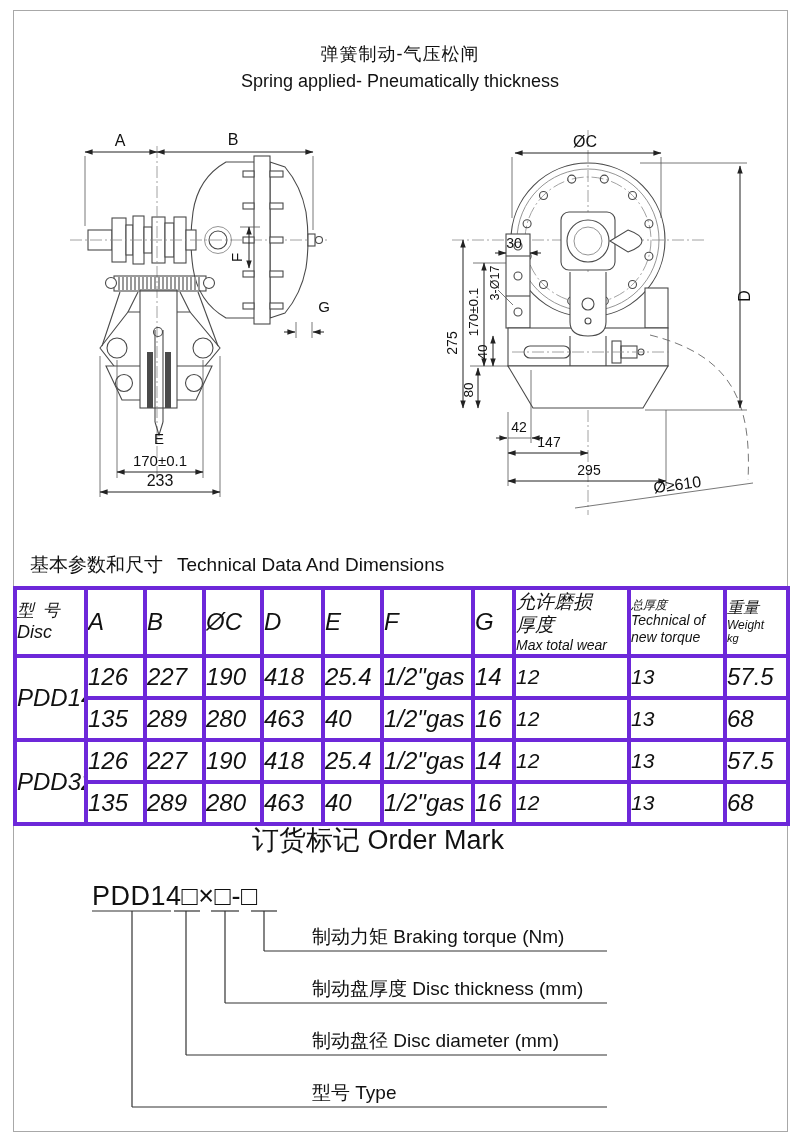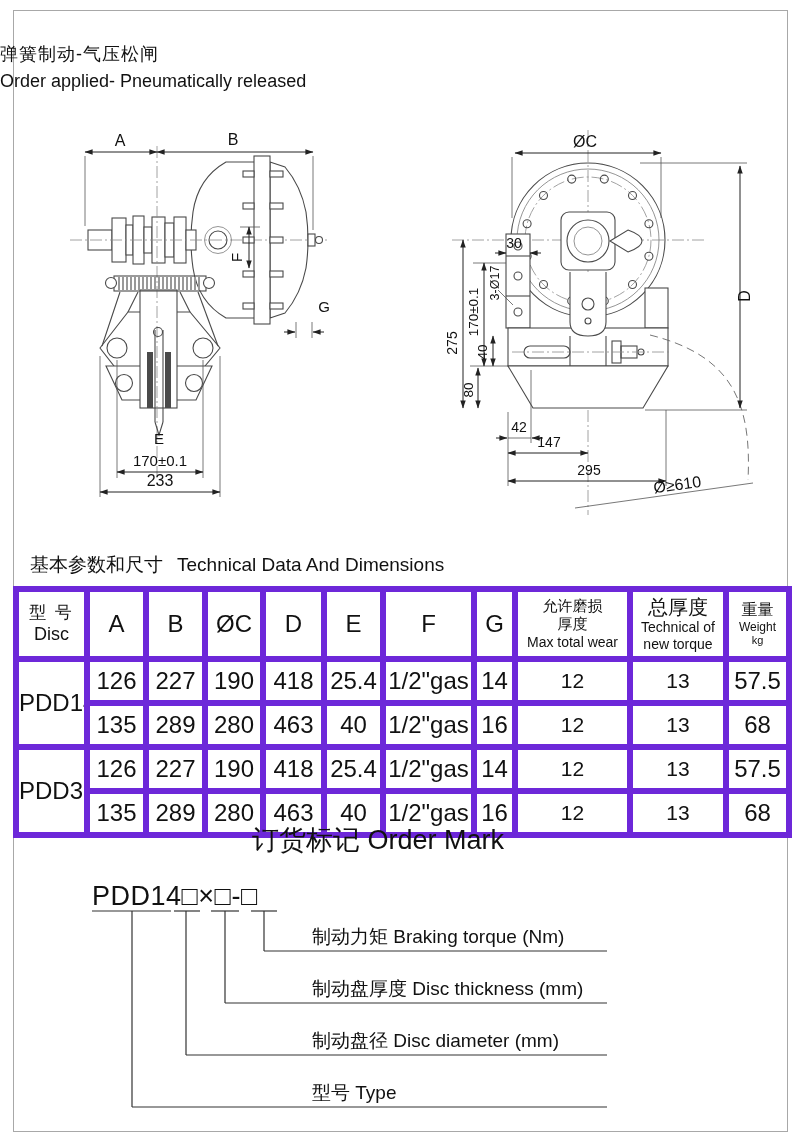--- a/index.html
+++ b/index.html
@@ -1,57 +1,57 @@
 <!DOCTYPE html>
 <html><head>
 <meta charset="utf-8">
 <style>
   html,body{margin:0;padding:0;background:#fff;}
   body{width:800px;height:1148px;position:relative;font-family:"Liberation Sans","DejaVu Sans",sans-serif;color:#111;}
   .abs{position:absolute;}
   #frame{left:13px;top:10px;width:773px;height:1120px;border:1px solid #a8a8a8;}
-  #titles{left:0;top:42px;width:800px;text-align:left;}
+  #titles{left:0;top:42px;width:800px;text-align:center;}
   #title-zh{font-size:18px;letter-spacing:1px;}
   #title-en{font-size:18px;margin-top:5px;}
   #dwg{left:0;top:100px;}
   #caption{left:30px;top:552px;font-size:19px;white-space:nowrap;}
   #caption .en{margin-left:14px;}
   #spec{left:13px;top:586px;}
   table{border-collapse:collapse;table-layout:fixed;width:774px;}
-  td,th{border:6px solid #6d28d9;text-align:center;vertical-align:middle;padding:0;font-weight:400;overflow:hidden;}
+  td,th{border:4px solid #6d28d9;text-align:left;vertical-align:middle;padding:0;font-weight:400;overflow:hidden;font-style:italic;}
   tr.hd th{height:64px;}
   tr.dr td{height:38px;font-size:24px;}
   td.gas{font-size:21px;}
   th.dimh{font-size:24px;}
   .type-cell{font-size:22px;}
   .th-2l div{line-height:1.25;}
   .th-2l .zh{font-size:17px;letter-spacing:2px;}
   .th-2l .en{font-size:18px;}
   .th-3l div{font-size:14px;line-height:1.22;}
-  .th-3l .zh{font-size:15px;}
+  .th-3l .zh{font-size:19px;}
   #omk{left:0;top:805px;}
   svg text{font-family:"Liberation Sans","DejaVu Sans",sans-serif;fill:#111;}
   .part{fill:#fff;stroke:#4a4a4a;stroke-width:1.1;}
   .pn{fill:none;stroke:#4a4a4a;stroke-width:1.1;}
   .thin{fill:none;stroke:#7a7a7a;stroke-width:0.8;}
   .dim{stroke:#222;stroke-width:1;fill:none;}
   .ext{stroke:#555;stroke-width:0.8;fill:none;}
   .cl{stroke:#8a8a8a;stroke-width:0.8;stroke-dasharray:12 3 2 3;fill:none;}
   .dash{stroke:#666;stroke-width:0.9;stroke-dasharray:8 5;fill:none;}
   .dark{fill:#4a4a4a;stroke:none;}
   .oml{stroke:#333;stroke-width:1.2;fill:none;}
 </style>
 </head>
 <body>
 
 <div class="abs" id="frame"></div>
 
 <div class="abs" id="titles">
   <div id="title-zh">弹簧制动-气压松闸</div>
-  <div id="title-en">Order applied- Pneumatically released</div>
+  <div id="title-en">Spring applied- Pneumatically thickness</div>
 </div>
 
 <svg class="abs" id="dwg" width="800" height="452" viewBox="0 0 800 452">
   <defs>
     <marker id="mA" viewBox="0 0 10 10" refX="9.5" refY="5" markerWidth="10" markerHeight="8" orient="auto-start-reverse">
       <path d="M0,1.6 L10,5 L0,8.4 Z" fill="#222"></path>
     </marker>
   </defs>
 
   <g>
@@ -273,21 +273,21 @@
     <th class="dimh">D</th>
     <th class="dimh">E</th>
     <th class="dimh">F</th>
     <th class="dimh">G</th>
     <th class="th-3l">
       <div class="zh">允许磨损</div>
       <div class="zh">厚度</div>
       <div>Max total wear</div>
     </th>
     <th class="th-3l">
-      <div class="zh" style="font-size:20px">总厚度</div>
+      <div class="zh" style="font-size:12px">总厚度</div>
       <div>Technical of</div>
       <div>new torque</div>
     </th>
     <th class="th-3l">
       <div class="zh" style="font-size:16px">重量</div>
       <div style="font-size:12px">Weight</div>
       <div style="font-size:11px">kg</div>
     </th>
   </tr>
   <tr class="dr">

